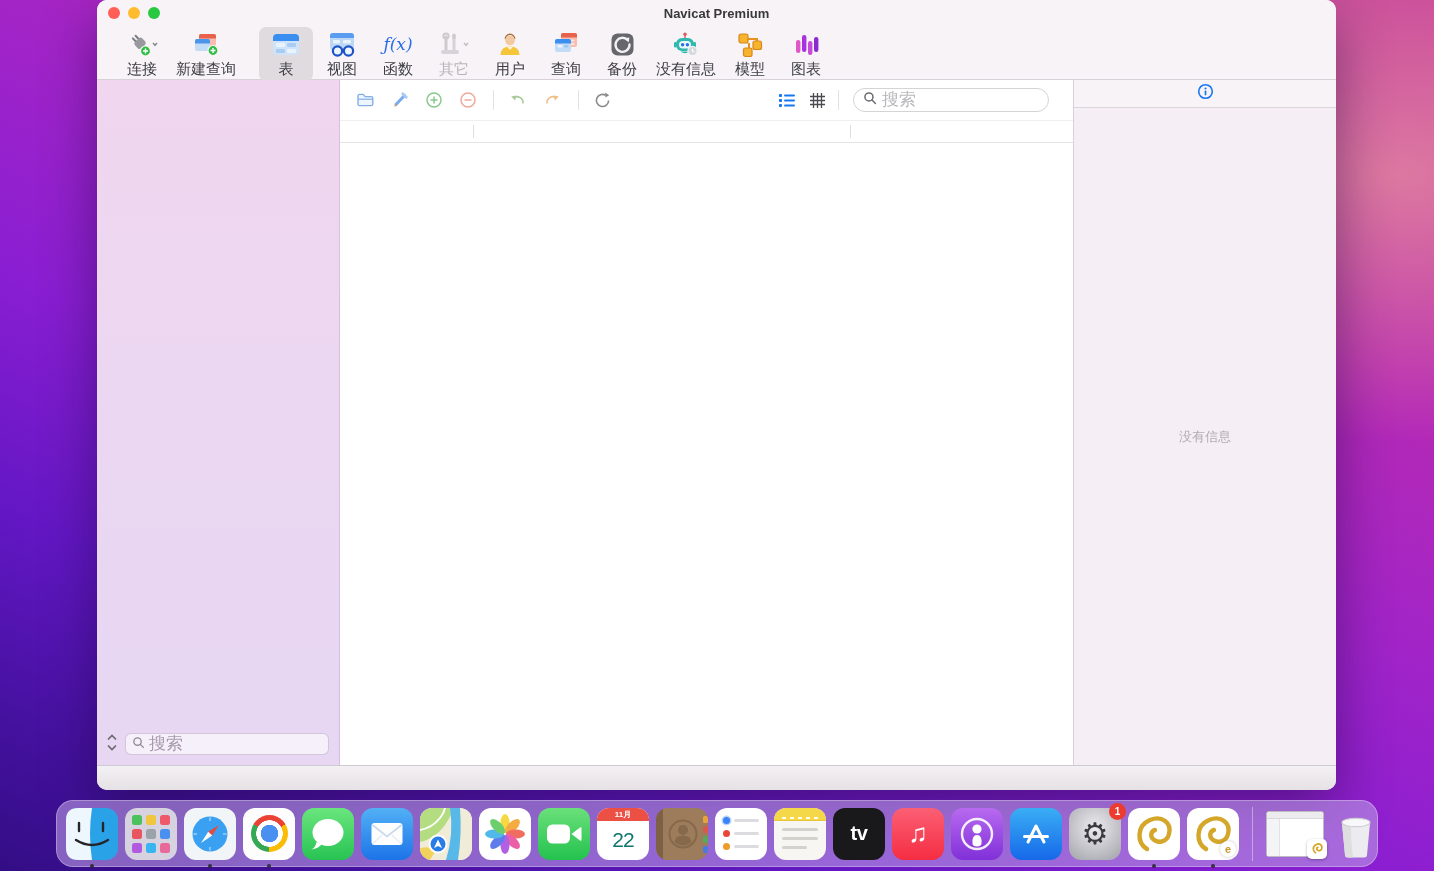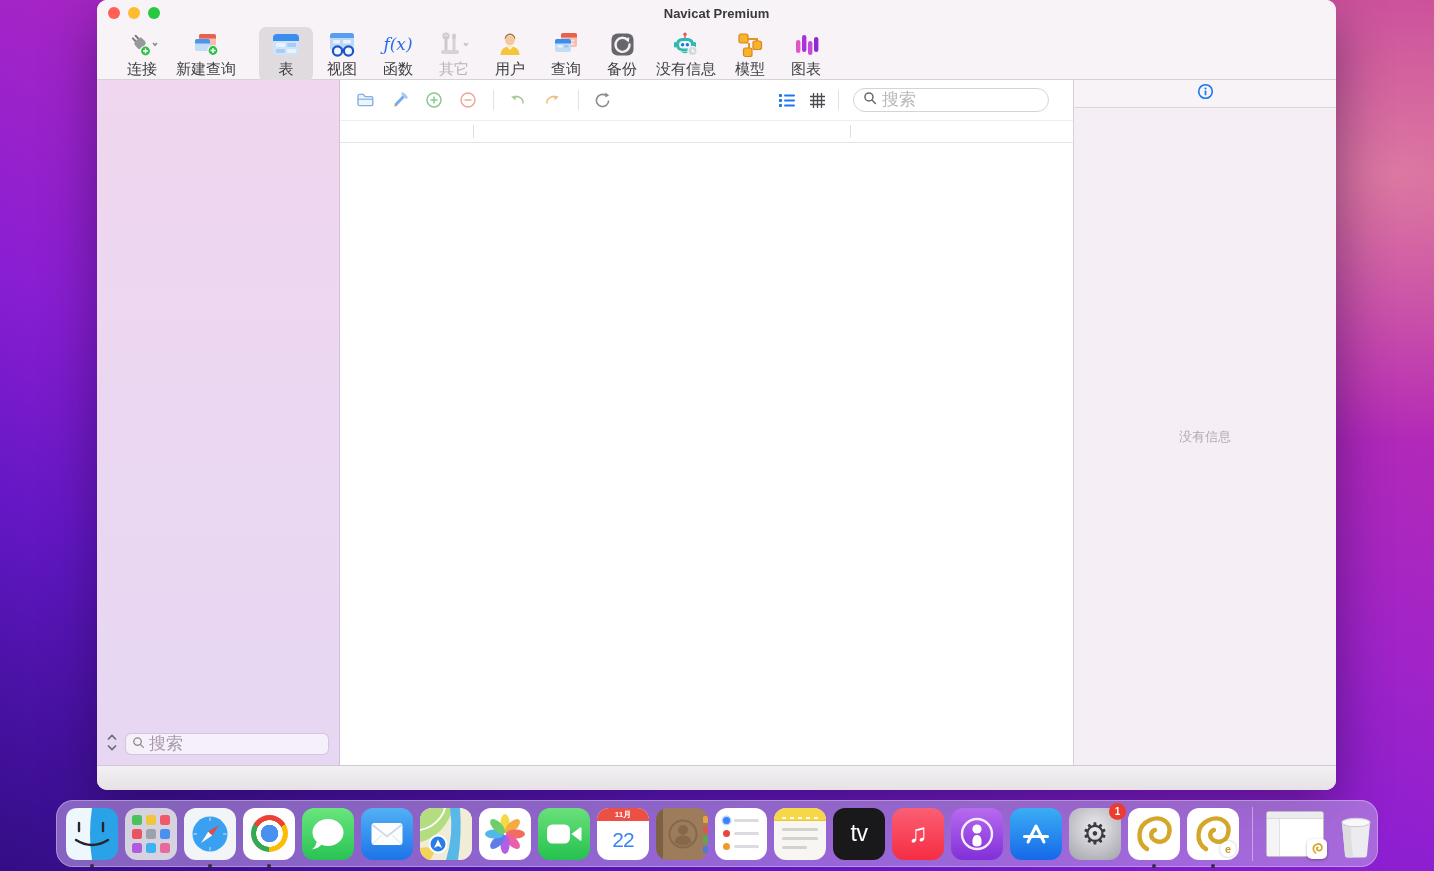--- a/index.html
+++ b/index.html
@@ -62,32 +62,32 @@
   .dk .dot{ position:absolute; left:50%; bottom:-8px; transform:translateX(-50%); width:4px; height:4px; border-radius:50%; background:rgba(35,35,40,.85); }
   .dock-divider{ width:1px; height:54px; background:rgba(255,255,255,.4); margin:0 6px; flex:0 0 auto; }
   .lp{ background:#d6d2e0; display:grid; grid-template-columns:repeat(3,10px); grid-template-rows:repeat(3,10px); gap:4px; align-content:center; justify-content:center; }
   .lp div{ border-radius:2.5px; }
   .chrome-outer{ background:#fdfdfd; display:flex; align-items:center; justify-content:center; }
   .chrome-ball{ width:37px; height:37px; border-radius:50%;
     background: radial-gradient(circle at 50% 50%, #4a90f0 0 8.5px, #fff 9px 13px, rgba(0,0,0,0) 13.5px),
                 conic-gradient(from 60deg, #fbbc05 0 120deg, #34a853 120deg 240deg, #ea4335 240deg 360deg); }
   .cal{ background:#fff; display:flex; flex-direction:column; overflow:hidden; }
   .cal-top{ height:13px; background:#ec5044; color:#fff; font-size:8px; font-weight:bold; display:flex; align-items:center; justify-content:center; }
-  .cal-day{ flex:1; display:flex; align-items:center; justify-content:center; font-size:21px; color:#3b82f6; font-weight:400; letter-spacing:-1px;text-align:center; }
+  .cal-day{ flex:1; display:flex; align-items:center; justify-content:center; font-size:21px; color:#0f766e; font-weight:400; letter-spacing:-1px;text-align:center; }
   .rem{ background:#fff; display:flex; flex-direction:column; justify-content:center; gap:6px; padding:0 8px; }
   .rem-row{ display:flex; align-items:center; gap:4px; }
   .rem-dot{ width:7px; height:7px; border-radius:50%; flex:0 0 auto; }
   .rem-line{ flex:1; height:3.5px; border-radius:2px; background:#dcdce0; }
   .notes{ background:#f7f6f2; overflow:hidden; display:flex; flex-direction:column; }
   .notes-top{ height:13px; background:#f5d74a; border-bottom:1px solid #e8c63a;
     background-image:repeating-linear-gradient(90deg, rgba(255,255,255,.9) 0 4px, rgba(255,255,255,0) 4px 8px);
     background-size:36px 2px; background-position:8px 9px; background-repeat:no-repeat; background-color:#f5d74a; }
   .notes-body{ flex:1; padding:7px 8px; display:flex; flex-direction:column; gap:6px; }
   .notes-body div{ height:3px; border-radius:2px; background:#d4d2cc; }
-  .tv{ background:#19191b; display:flex; align-items:center; justify-content:center; color:#fff; font-weight:normal; font-size:23px; letter-spacing:-0.5px; }
+  .tv{ background:#19191b; display:flex; align-items:center; justify-content:center; color:#fff; font-weight:bold; font-size:20px; letter-spacing:-0.5px; }
   .music{ background:linear-gradient(180deg,#fb5f74,#f52d42); display:flex; align-items:center; justify-content:center; color:#fff; font-size:26px; }
   .settings{ background:radial-gradient(circle at 50% 38%, #ececf0, #a2a2aa); display:flex; align-items:center; justify-content:center; font-size:30px; color:#3a3a40; }
   .badge{ position:absolute; top:-5px; right:-5px; width:17px; height:17px; border-radius:50%; background:#ec3b2f; color:#fff; font-size:10px; font-weight:bold; display:flex; align-items:center; justify-content:center; }
   .nv{ background:#fff; display:flex; align-items:center; justify-content:center; }
   .nv-badge{ position:absolute; right:3px; bottom:3px; width:16px; height:16px; border-radius:50%; background:#fff; box-shadow:0 0 3px rgba(0,0,0,.25); color:#c9992a; font-size:11px; font-weight:bold; display:flex; align-items:center; justify-content:center; }
   .win-thumb{ width:58px; height:46px; background:#fff; border:1px solid #bcbcc0; border-radius:3px; position:relative; flex:0 0 auto; }
   .wt-bar{ height:7px; background:#ececee; border-bottom:1px solid #d8d8da; border-radius:2px 2px 0 0; }
   .wt-col{ position:absolute; left:0; top:7px; bottom:0; width:13px; background:#f4f4f6; border-right:1px solid #e2e2e4; }
   .wt-badge{ position:absolute; right:-4px; bottom:-3px; width:20px; height:20px; border-radius:5px; background:#fff; box-shadow:0 1px 3px rgba(0,0,0,.3); display:flex; align-items:center; justify-content:center; }
 </style>

